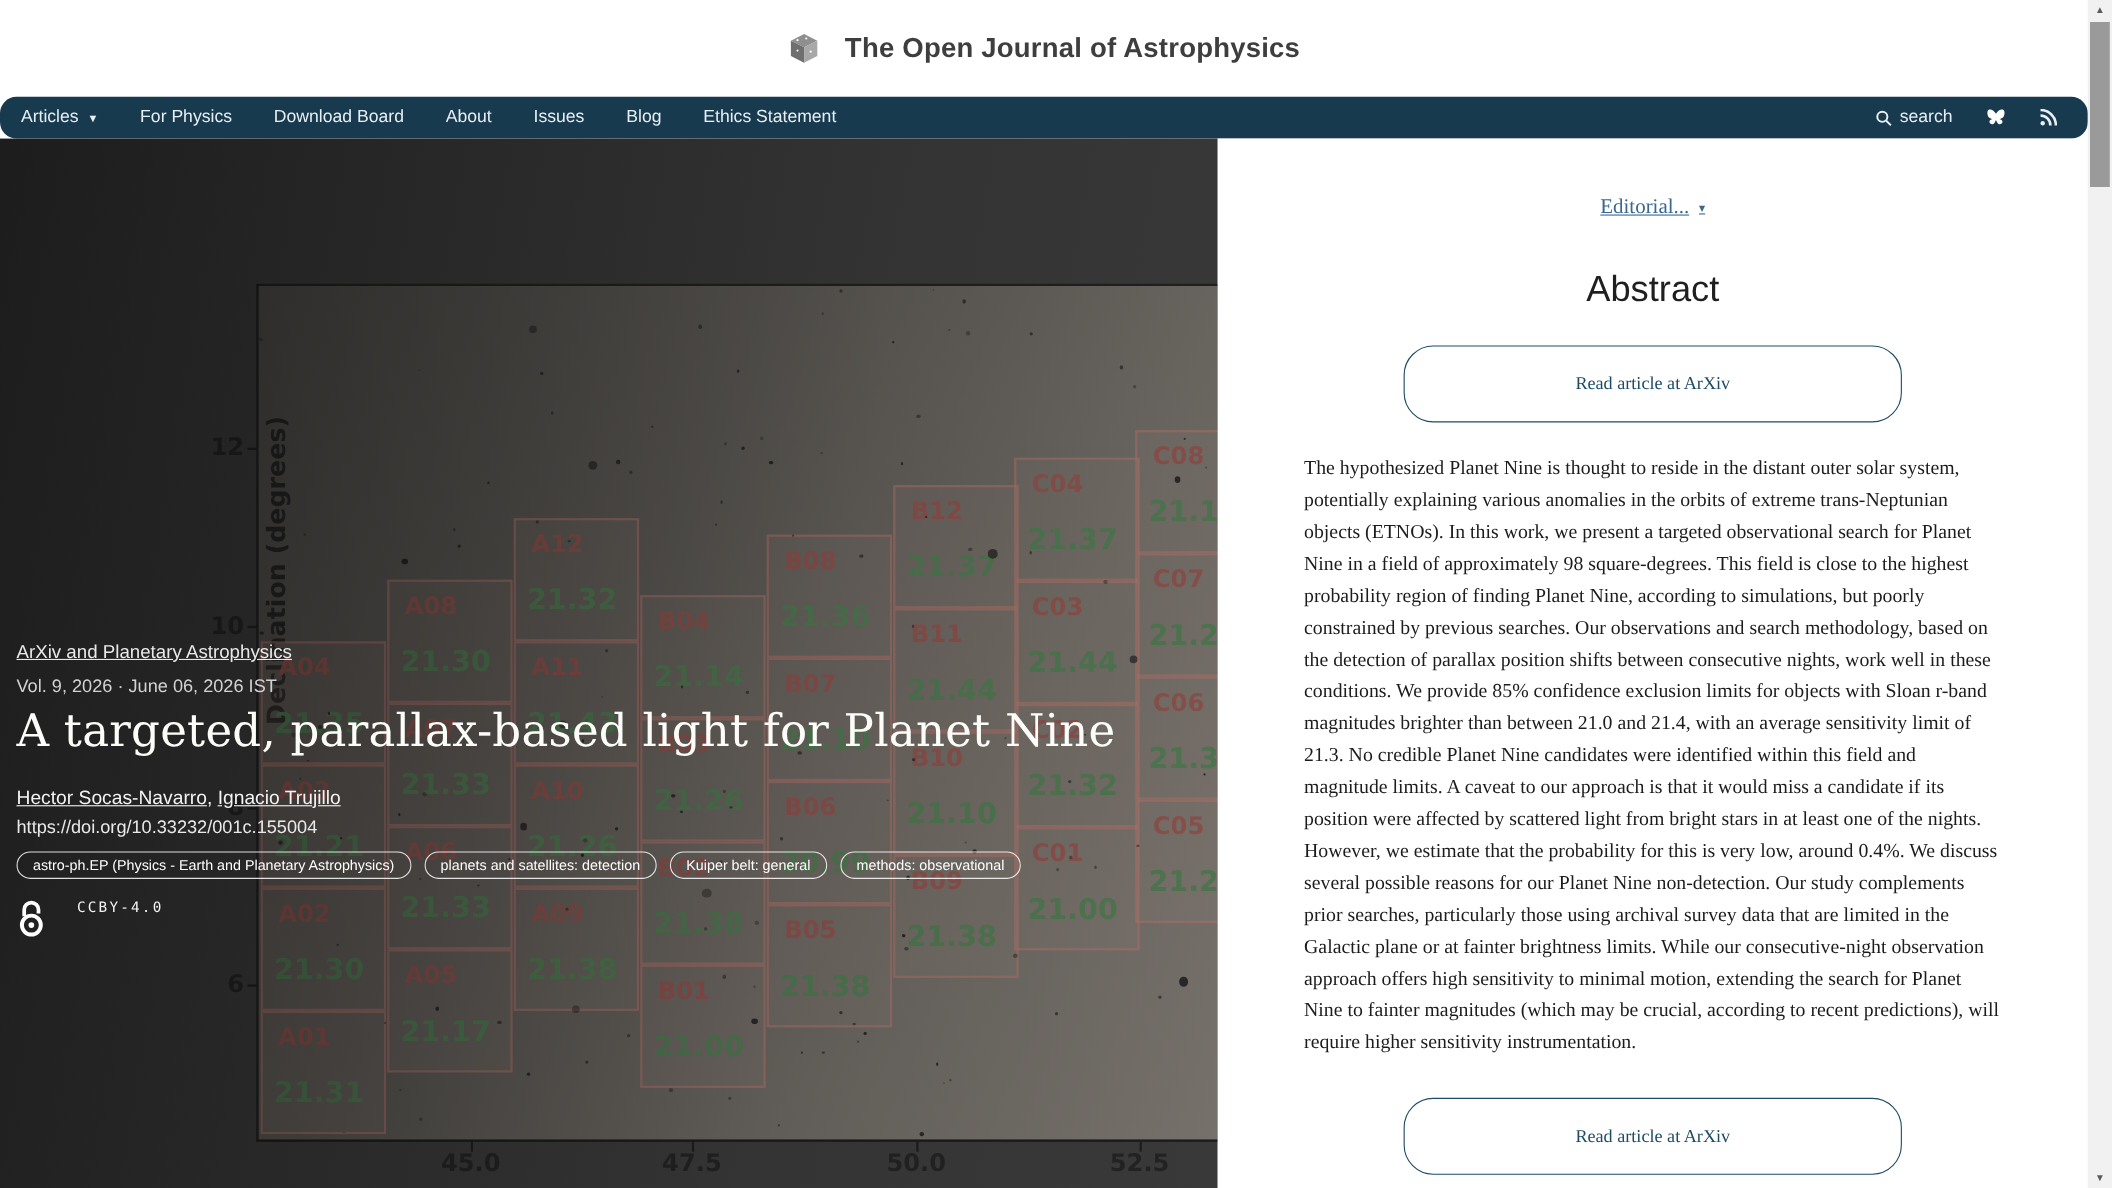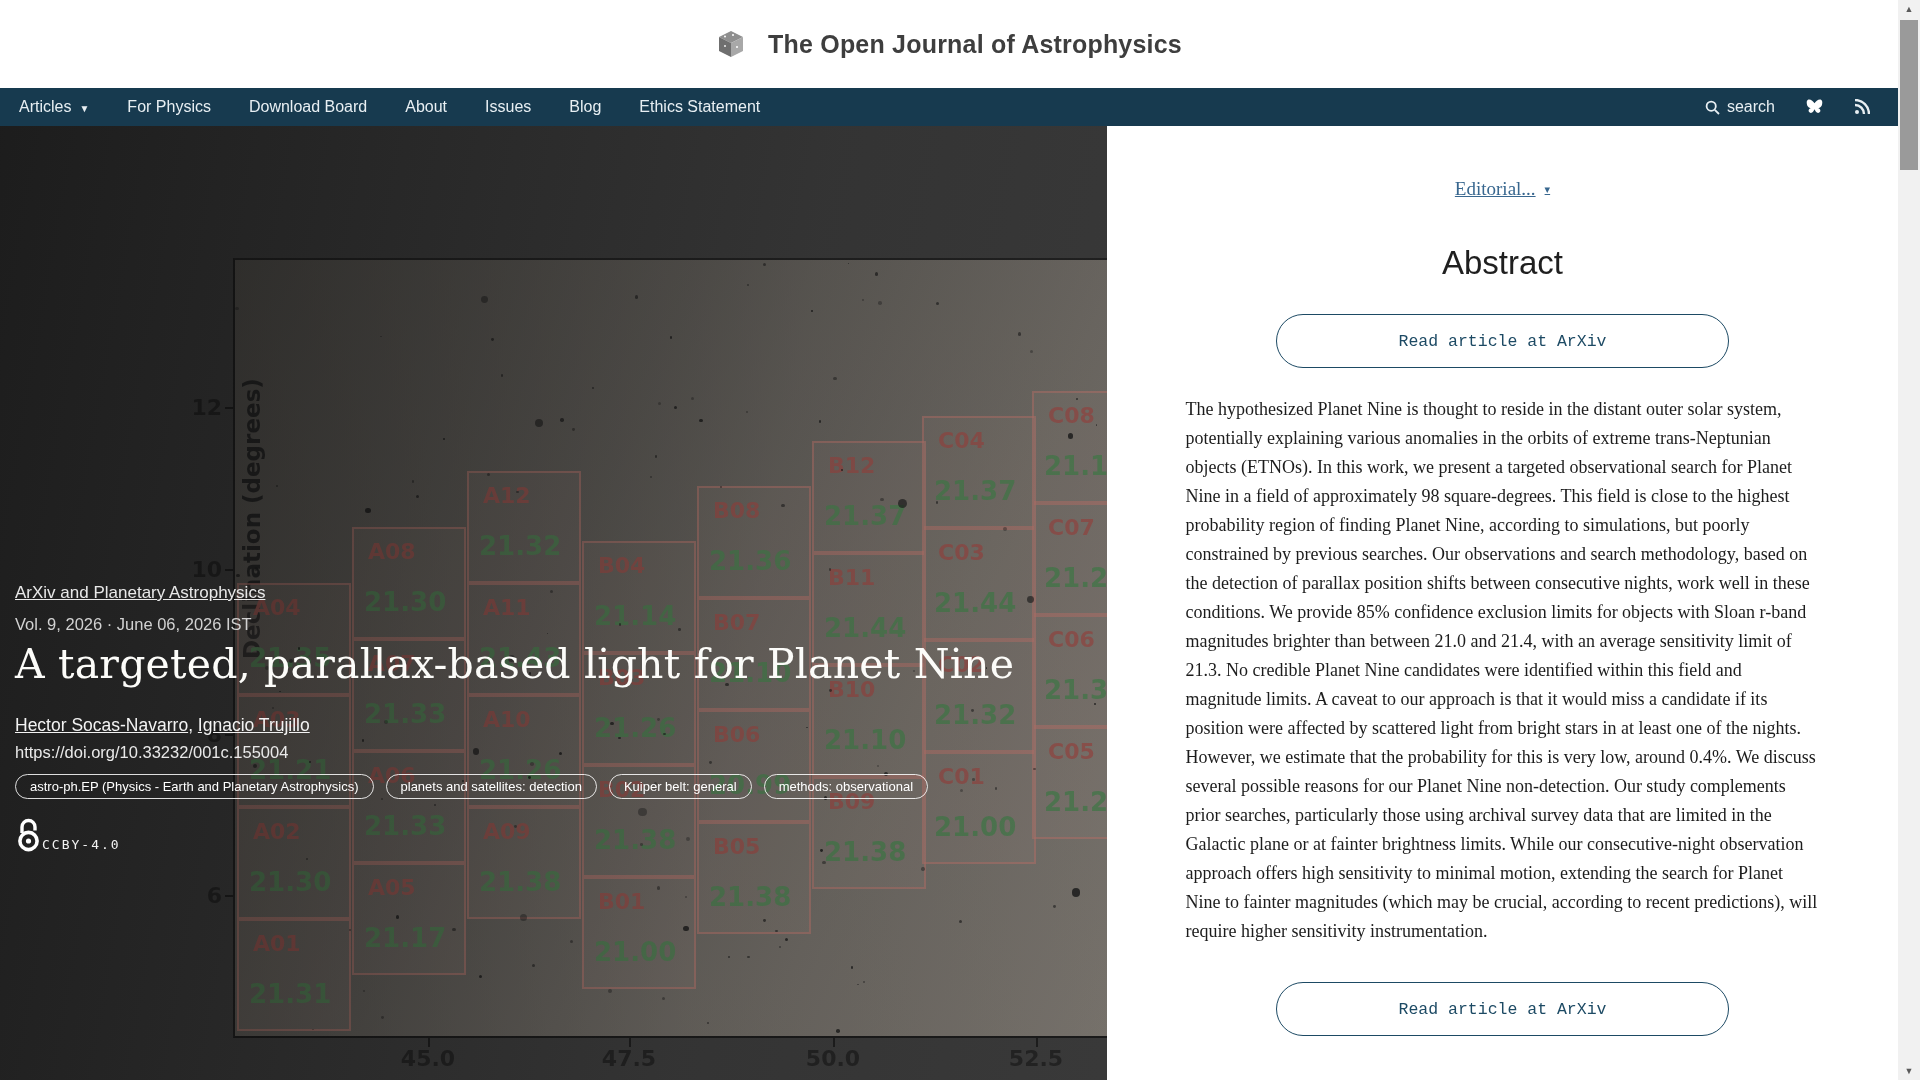--- a/index.html
+++ b/index.html
@@ -7,21 +7,21 @@
               font-family:"Liberation Sans", sans-serif; }
   .page { position:relative; width:1920px; height:1080px; background:#fff; }
 
   
   .header { position:absolute; top:0; left:0; width:1898px; height:88px; background:#ffffff;
             display:flex; align-items:center; justify-content:center; gap:22px; }
   .brand-title { font-size:25px; font-weight:700; color:#3e3e3e; letter-spacing:.2px; }
 
   
   .nav { position:absolute; top:88px; left:0; width:1898px; height:38px; background:#173a4f;
-         display:flex; color:#e8eff3; font-size:16px; }
+         display:flex; color:#e8eff3; font-size:16px;border-radius:15px; }
   .nav-items { display:flex; align-items:center; list-style:none; height:100%; }
   .nav-item { padding:0 19px; height:100%; display:flex; align-items:center; gap:8px; cursor:pointer; white-space:nowrap; }
   .caret { font-size:10px; position:relative; top:1px; }
   .nav-right { margin-left:auto; display:flex; align-items:center; gap:30px; padding-right:28px; }
   .nav-search { display:flex; align-items:center; gap:7px; cursor:pointer; }
   .nav-ico { display:flex; align-items:center; cursor:pointer; }
 
   
   .main { position:absolute; top:126px; left:0; width:1898px; height:954px; display:flex; }
 
@@ -56,36 +56,36 @@
   .vol-line { position:absolute; top:489px; left:15px; font-size:16.5px; color:#d2d2d2; }
   .hero-title { position:absolute; top:514px; left:15px; width:1000px;
                 font-family:"DejaVu Serif","Liberation Serif",serif; font-size:41px; font-weight:400;
                 color:#fcfcf9; letter-spacing:.2px; }
   .authors { position:absolute; top:589px; left:15px; font-size:17.5px; color:#f3f3f3; }
   .authors a { color:#f3f3f3; text-decoration:underline; cursor:pointer; }
   .doi-line { position:absolute; top:617px; left:15px; font-size:16.5px; color:#e9e9e9; }
   .tags { position:absolute; top:648px; left:15px; display:flex; gap:12px; }
   .tag { border:1px solid rgba(255,255,255,.85); border-radius:13px; padding:4px 14px;
          font-size:13px; color:#fff; white-space:nowrap; cursor:pointer; }
-  .license { position:absolute; top:692px; left:15px; display:flex; align-items:flex-end; gap:0; }
+  .license { position:absolute; top:692px; left:15px; display:flex; align-items:flex-start; gap:28px; }
   .license-text { font-family:"DejaVu Sans Mono", monospace; font-size:13px; letter-spacing:2px; color:#f2f2f2; }
   .citation { position:absolute; top:752px; left:15px; width:1082px; font-size:16.5px;
               line-height:25px; color:#f4f4f4; }
   .citation i { font-style:italic; }
   .citation a { color:#f4f4f4; text-decoration:underline; cursor:pointer; }
 
   
   .panel { position:relative; width:791px; height:954px; background:#ffffff;
            display:flex; flex-direction:column; align-items:center; }
   .download { margin-top:52px; font-family:"Liberation Serif", serif; font-size:19px;
               color:#38678f; text-decoration:underline; cursor:pointer; display:flex; align-items:center; gap:9px; }
   .download .dl-caret { font-size:11px; text-decoration:none; }
   .abstract-h { margin-top:44px; font-size:33px; color:#1f1f1f; font-weight:500; }
-  .arxiv-btn { margin-top:32px; width:453px; height:54px; border:1px solid #1d4a64; border-radius:27px;
-               background:#fff; color:#1d4a64; font-size:16.5px; font-family:Liberation Mono, monospace;
+  .arxiv-btn { margin-top:32px; width:453px; height:70px; border:1px solid #1d4a64; border-radius:27px;
+               background:#fff; color:#1d4a64; font-size:16.5px; font-family:Liberation Serif, serif;
                cursor:pointer; }
   .abstract-body { margin-top:27px; width:634px; font-family:"Liberation Serif", serif;
                    font-size:18px; line-height:29px; color:#1c1c1c; text-align:left; }
   .arxiv-btn.bottom { margin-top:36px; }
 
   
   .scrollbar { position:absolute; top:0; right:0; width:22px; height:1080px; background:#f1f1f1; }
   .sb-btn { position:absolute; left:0; width:22px; height:18px; color:#5a5a5a; font-size:9px;
             display:flex; align-items:center; justify-content:center; cursor:pointer; }
   .sb-thumb { position:absolute; top:20px; left:2px; width:18px; height:150px; background:#9a9a9a; cursor:pointer; }

